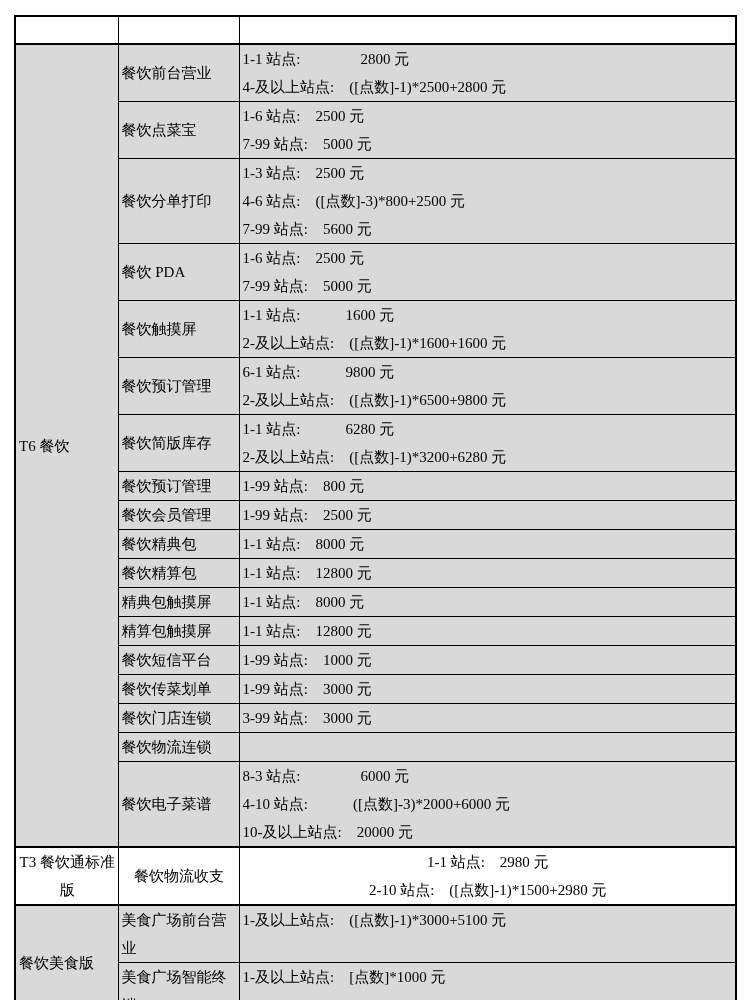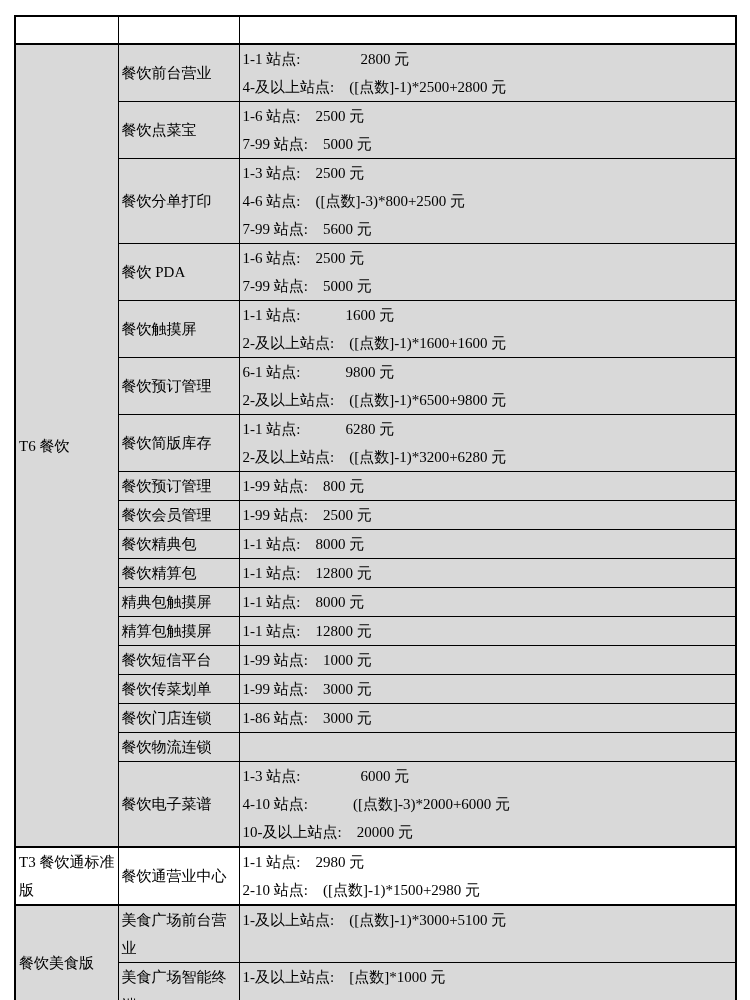--- a/index.html
+++ b/index.html
@@ -28,21 +28,21 @@
     font-size: 15px;
     font-weight: normal;
     text-align: left;
     overflow: hidden;
   }
   thead th { height: 26px; background: var(--page-bg, #ffffff); }
   thead { border-bottom: 2px solid var(--border-color, #000000); }
   tbody { border-top: 2px solid var(--border-color, #000000); }
 
   tbody.shaded td { background: var(--cell-bg, #d9d9d9); }
-  tbody.white  td { background: var(--page-bg, #ffffff); }
+  tbody.white  td { background: var(--page-bg, #ffffff); text-align: center; }
 
   td.cat  { vertical-align: middle; line-height: 28px; word-break: break-word; }
   td.name { vertical-align: middle; line-height: 28px; word-break: break-word; }
   td.price { vertical-align: top; }
   td.price .pl { line-height: 28px; white-space: pre; }
   tr.r1 { height: 28px; }
   tr.r2 { height: 56px; }
   tr.r3 { height: 84px; }
 </style>
 </head>
@@ -159,41 +159,41 @@
       </tr>
       <tr class="r1">
         <td class="name">餐饮传菜划单</td>
         <td class="price">
           <div class="pl">1-99 站点:　3000 元</div>
         </td>
       </tr>
       <tr class="r1">
         <td class="name">餐饮门店连锁</td>
         <td class="price">
-          <div class="pl">1-86 站点:　3000 元</div>
+          <div class="pl">3-99 站点:　3000 元</div>
         </td>
       </tr>
       <tr class="r1">
         <td class="name">餐饮物流连锁</td>
         <td class="price"></td>
       </tr>
       <tr class="r3">
         <td class="name">餐饮电子菜谱</td>
         <td class="price">
-          <div class="pl">1-3 站点:　　　　6000 元</div>
+          <div class="pl">8-3 站点:　　　　6000 元</div>
           <div class="pl">4-10 站点:　　　([点数]-3)*2000+6000 元</div>
           <div class="pl">10-及以上站点:　20000 元</div>
         </td>
       </tr>
     </tbody>
 
     <tbody class="white">
       <tr class="r2">
         <td class="cat">T3 餐饮通标准版</td>
-        <td class="name">餐饮通营业中心</td>
+        <td class="name">餐饮物流收支</td>
         <td class="price">
           <div class="pl">1-1 站点:　2980 元</div>
           <div class="pl">2-10 站点:　([点数]-1)*1500+2980 元</div>
         </td>
       </tr>
     </tbody>
 
     <tbody class="shaded">
       <tr class="r2">
         <td class="cat" rowspan="2">餐饮美食版</td>

